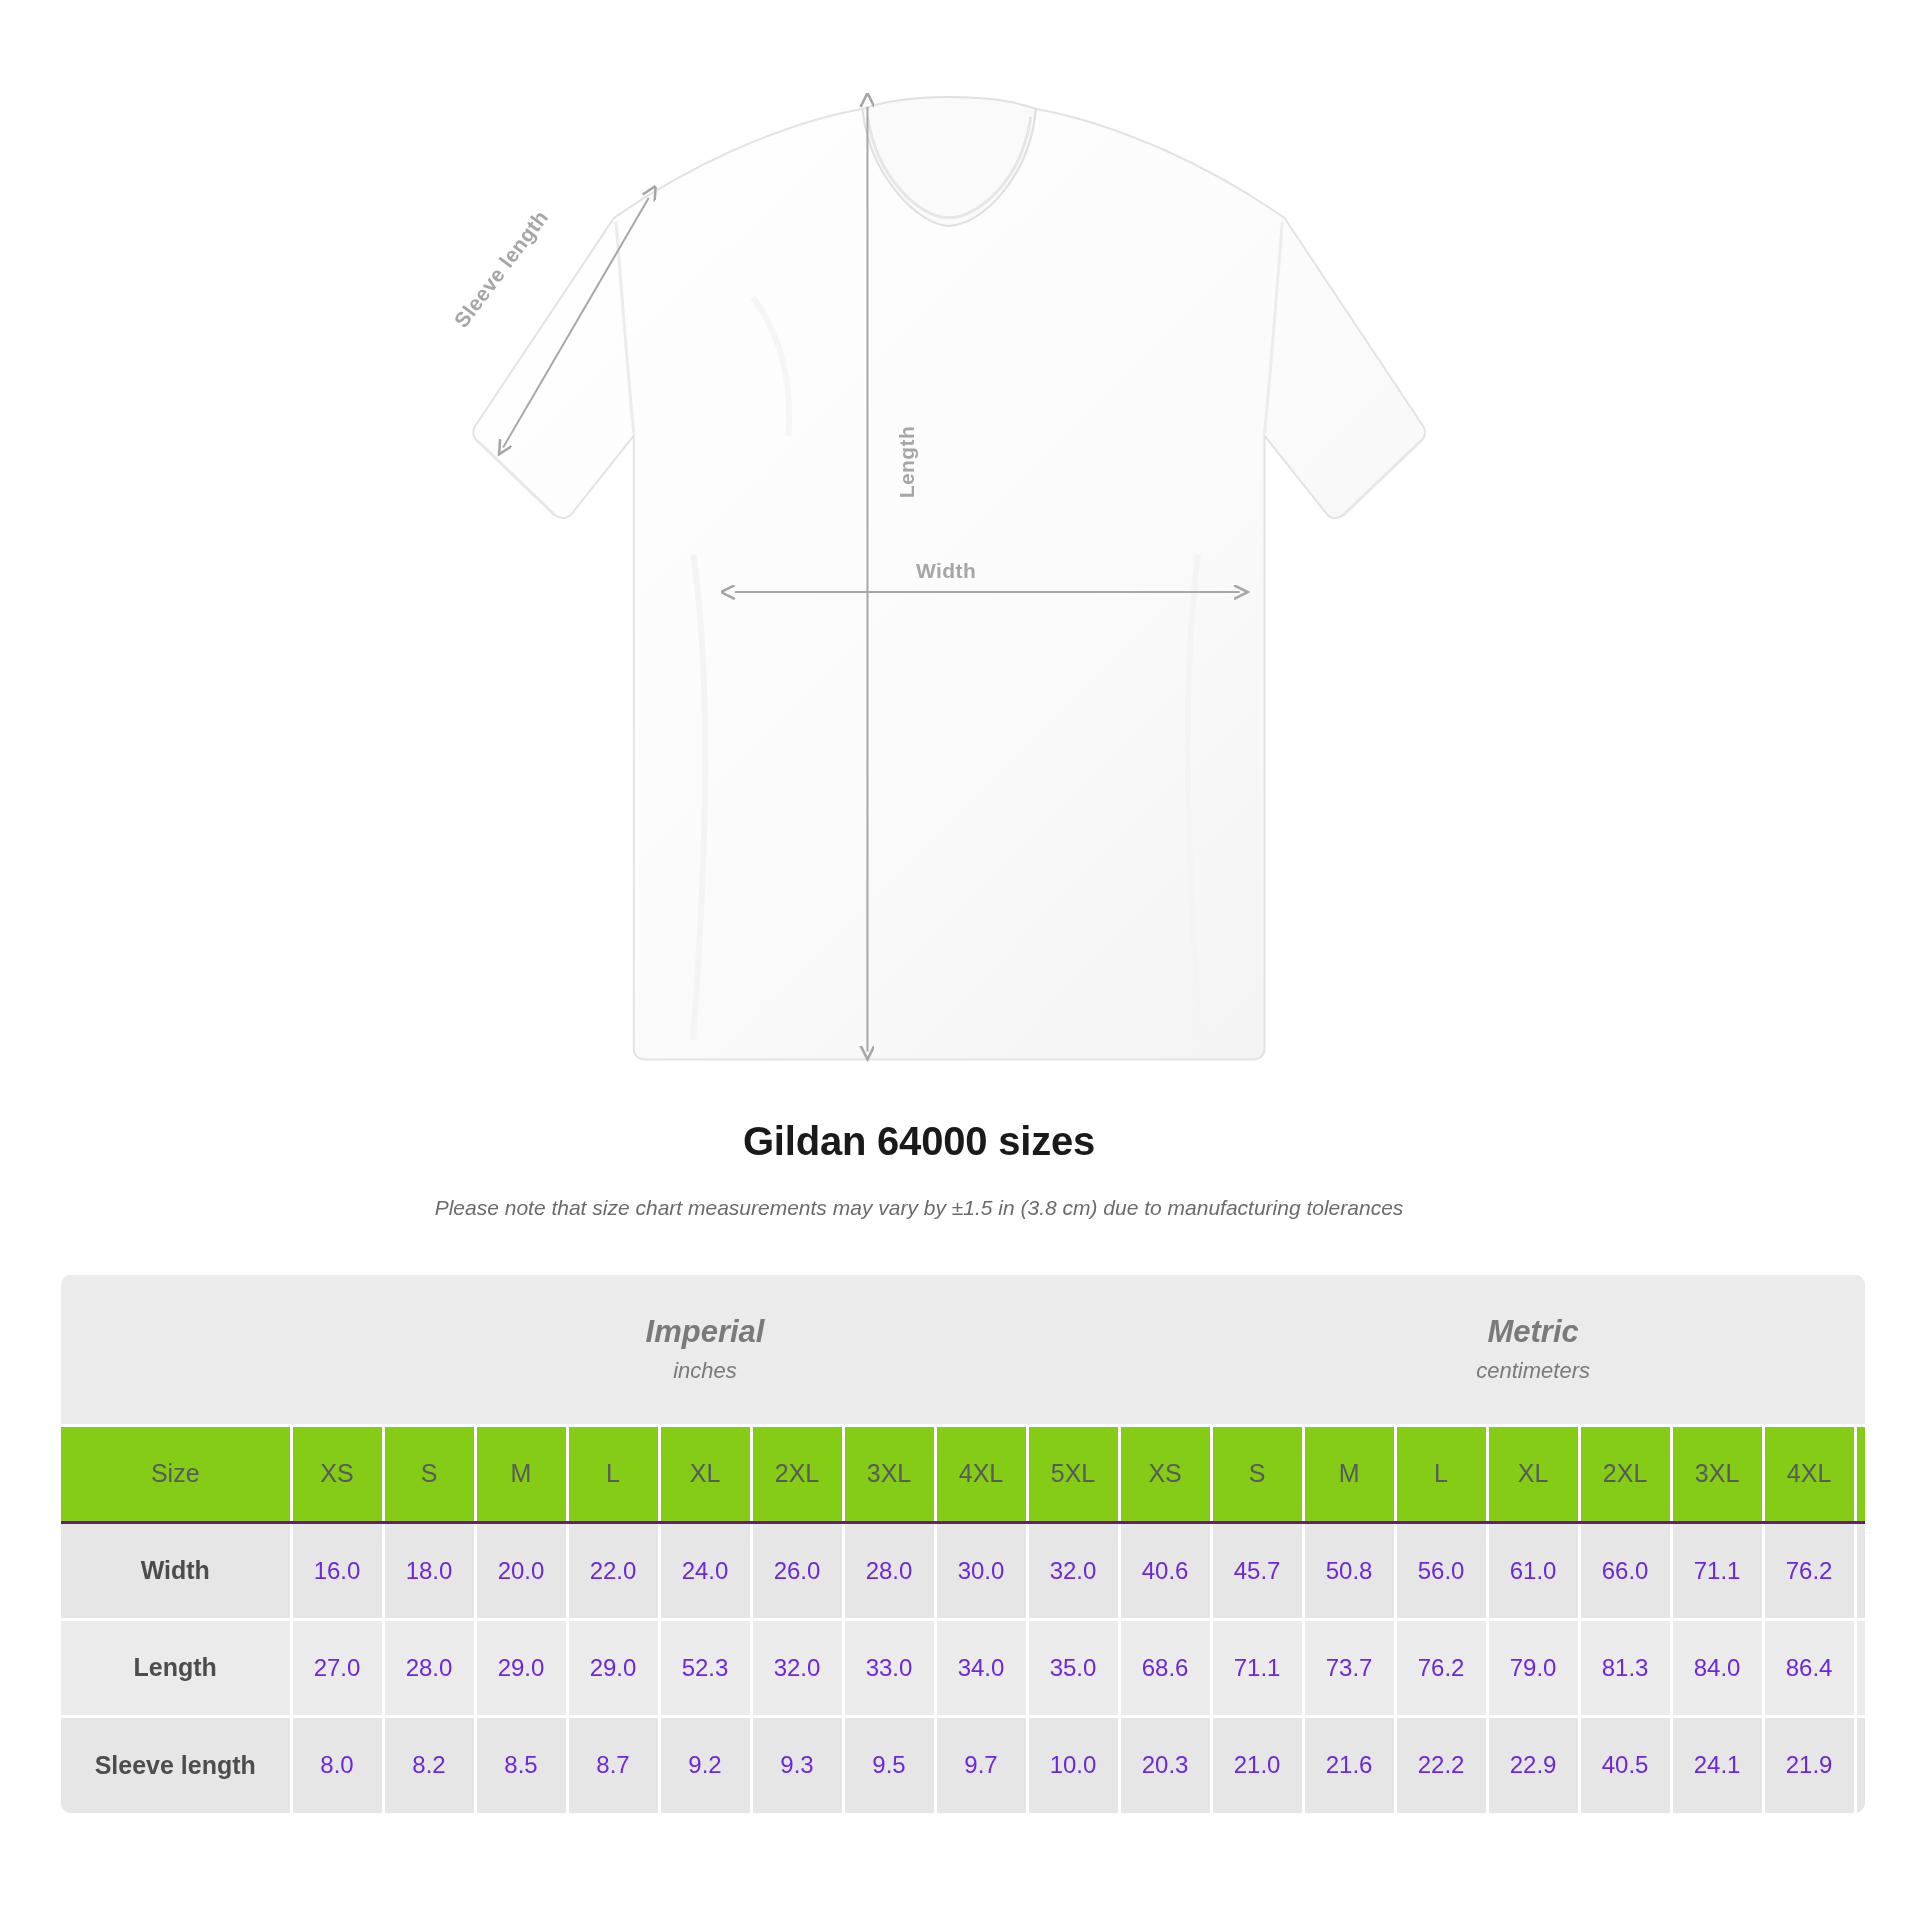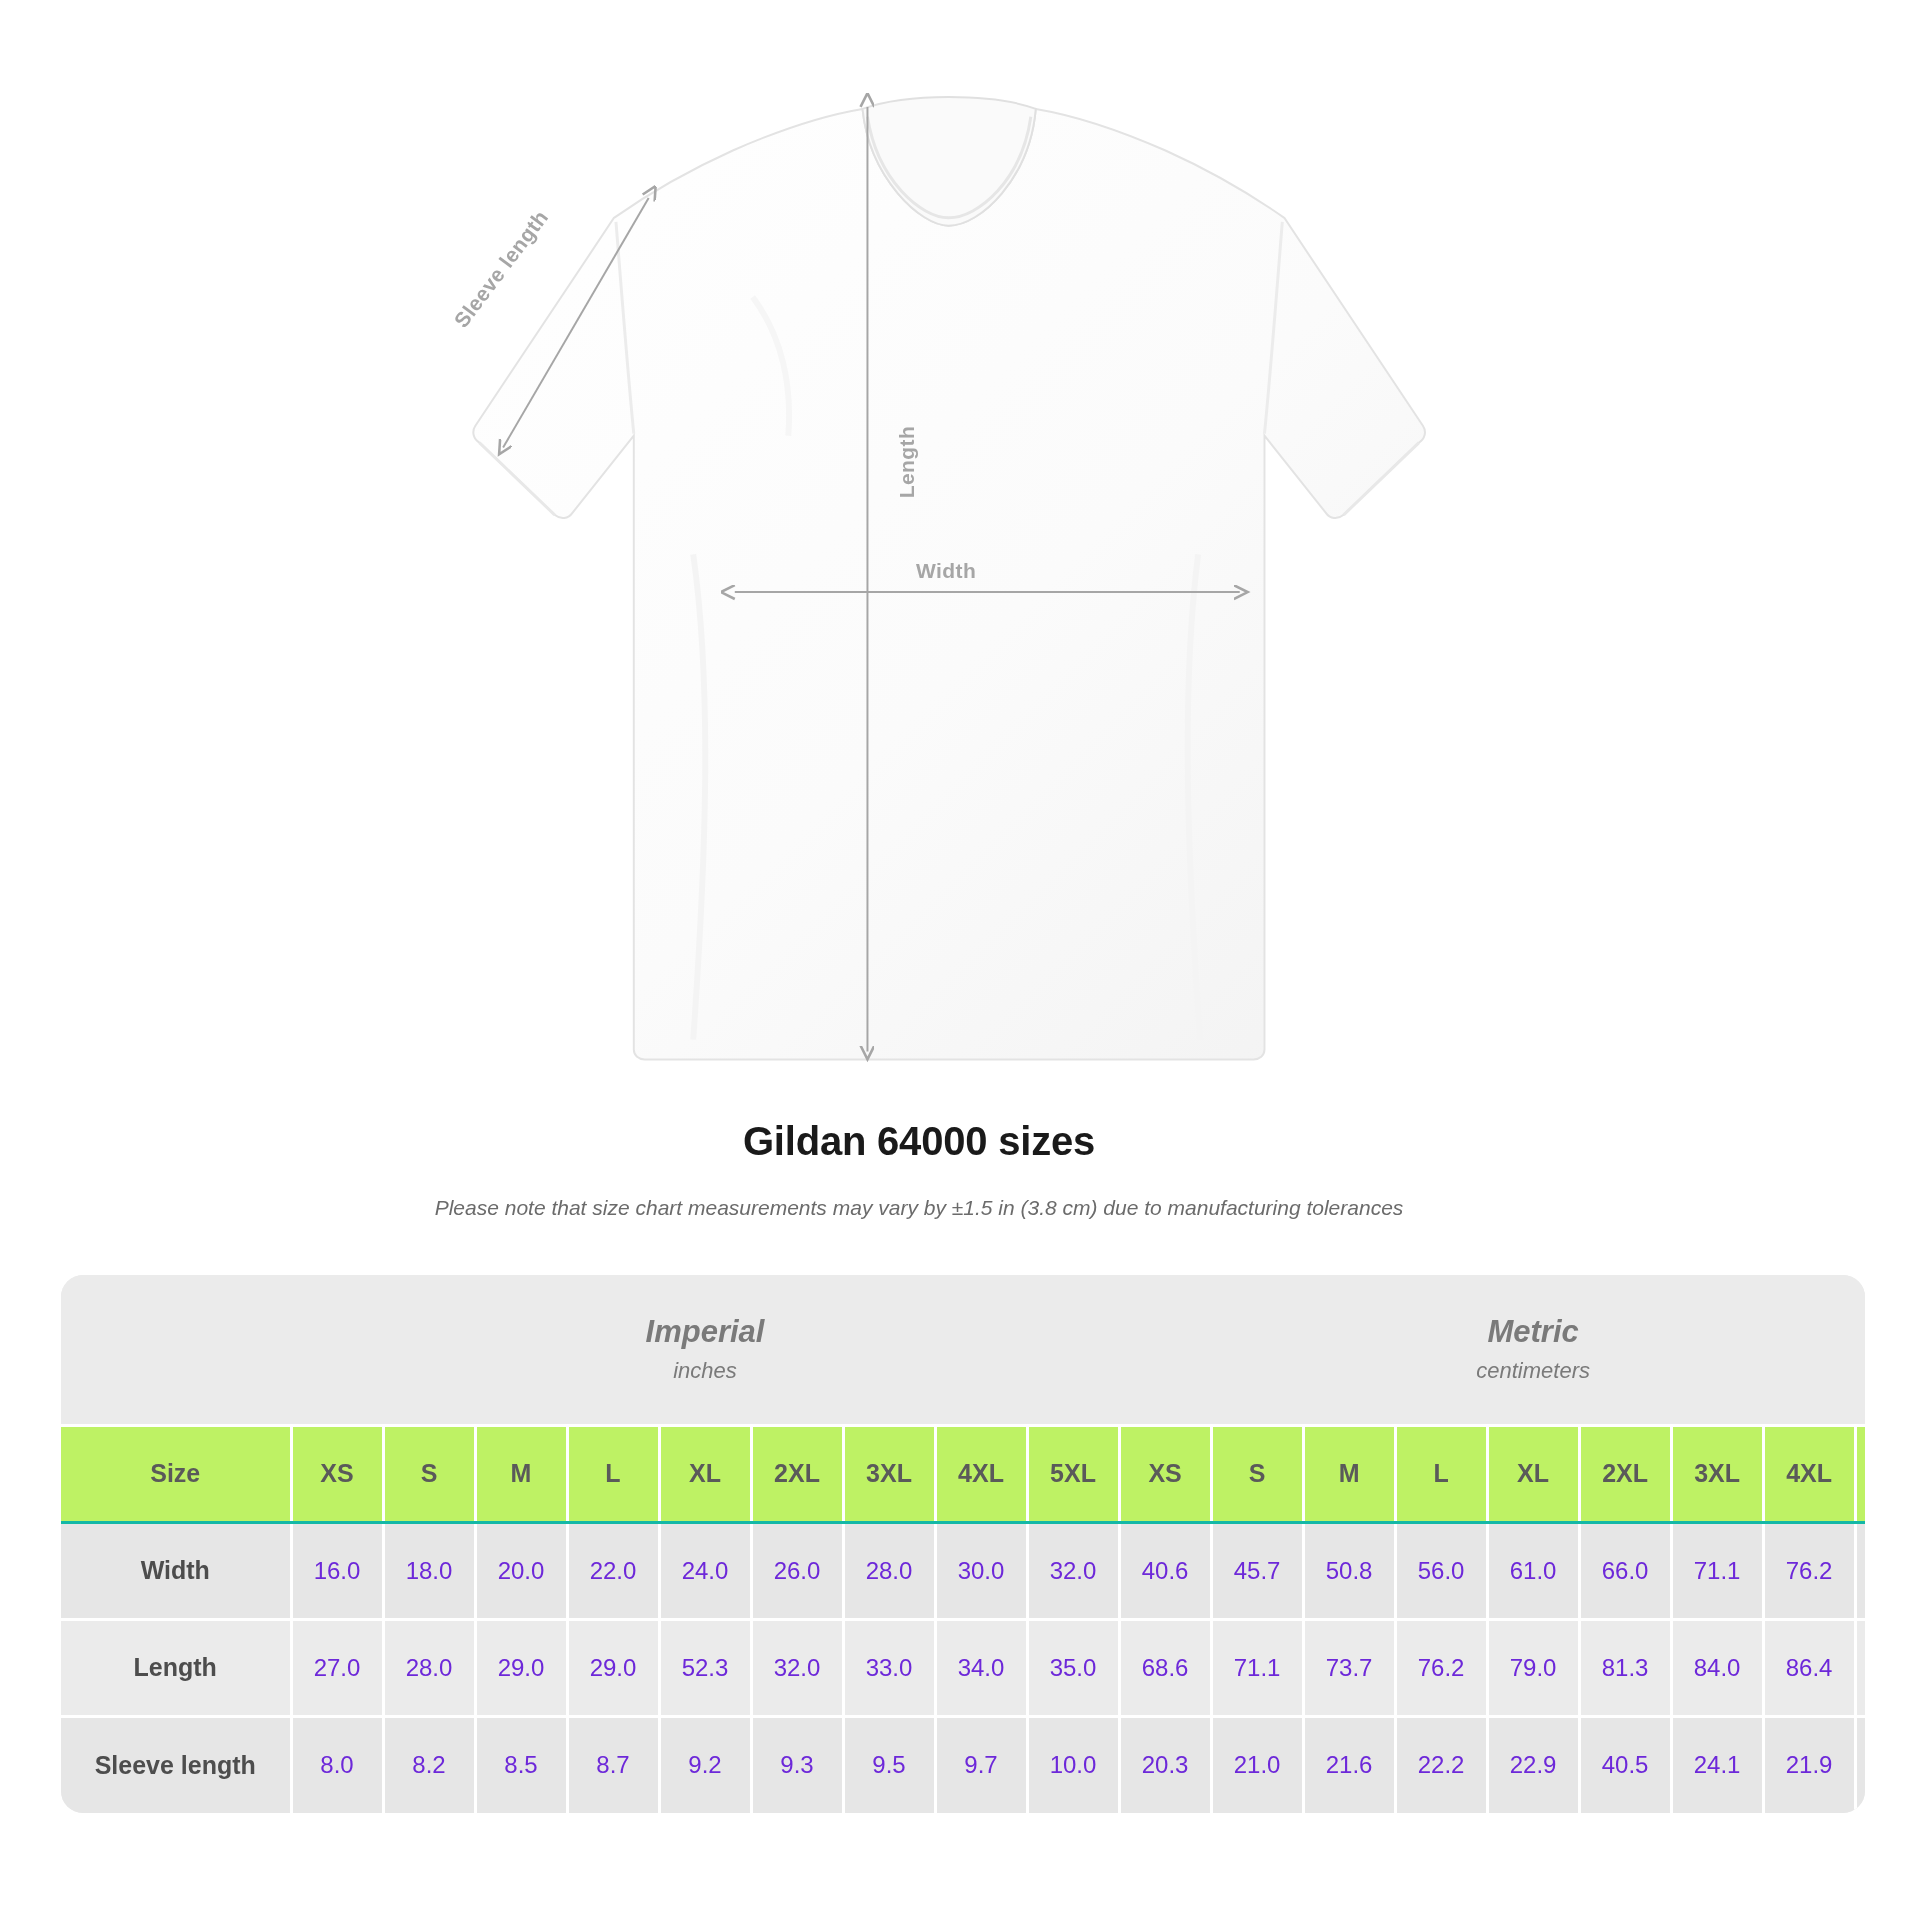--- a/index.html
+++ b/index.html
@@ -72,21 +72,21 @@
     color: #6b6b6b;
     margin-top: 32px;
   }
 
   
   #table-wrap {
     position: absolute;
     left: 61px;
     top: 1275px;
     width: 1804px;
-    border-radius: 22px;
+    border-radius: 10px;
     overflow: hidden;
     background: #ebebeb;
   }
   table {
     border-collapse: collapse;
     width: 100%;
     table-layout: fixed;
   }
   td, th {
     border: none;
@@ -112,26 +112,26 @@
   .unit-sub {
     font-size: 22px;
     font-style: italic;
     color: #7a7a7a;
     margin-top: 8px;
   }
 
   
   .size-row td {
     height: 97px;
-    background: #bef264;
-    font-weight: bold;
+    background: #84cc16;
+    font-weight: normal;
     color: #5a5a5a;
     font-size: 25px;
     border-right: 3px solid #ffffff;
-    border-bottom: 3px solid #14b8a6;
+    border-bottom: 3px solid #701a75;
   }
   .size-row td:last-child { border-right: none; }
   .size-row td.rowlabel { font-size: 25px; }
 
   
   .data-row td {
     height: 97px;
     border-right: 3px solid #ffffff;
     border-bottom: 3px solid #ffffff;
   }

